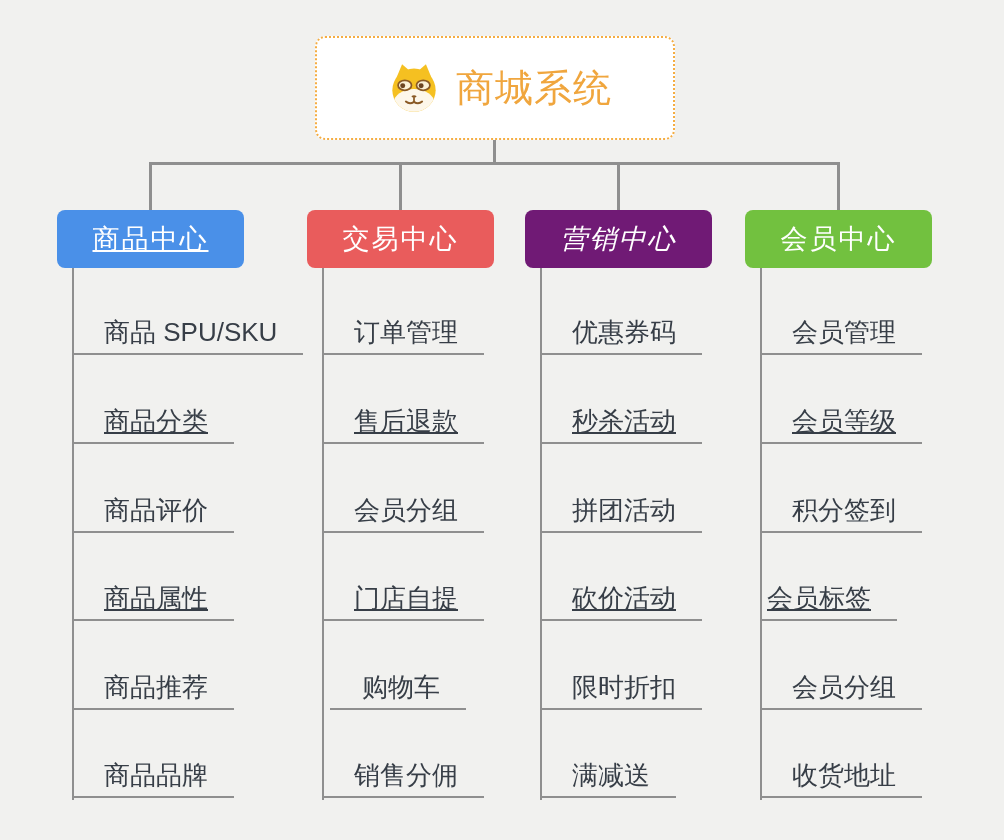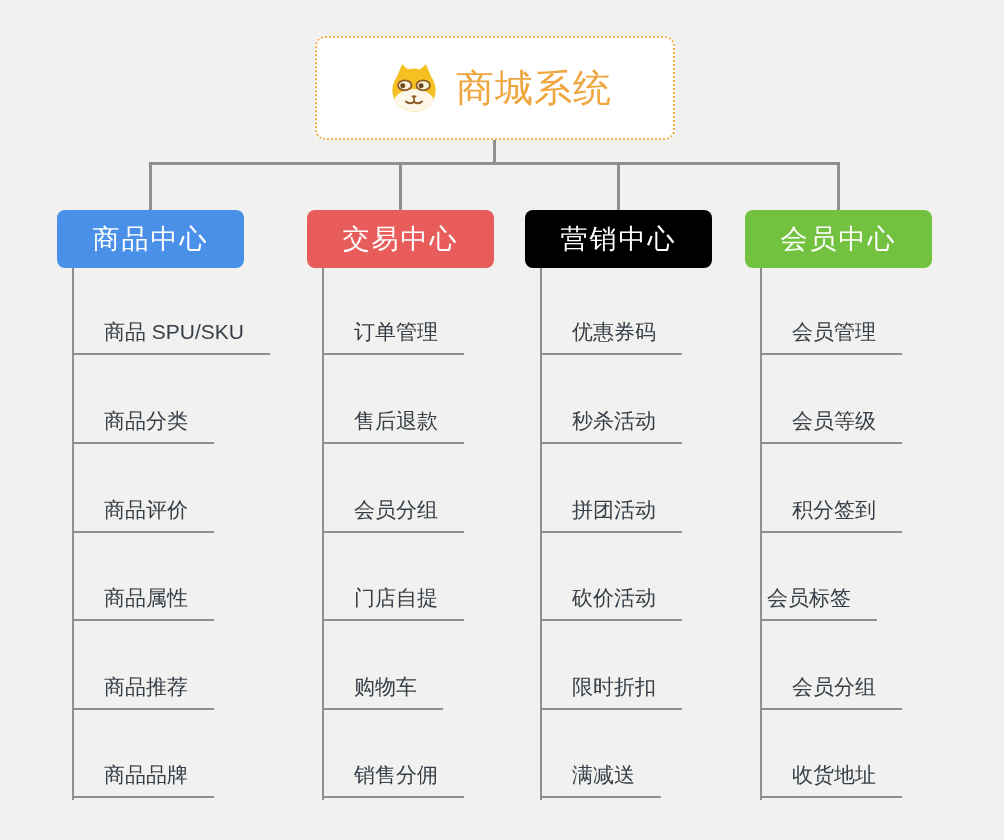--- a/index.html
+++ b/index.html
@@ -37,25 +37,25 @@
     border-radius: 8px; display: flex; align-items: center; justify-content: center;
     color: #ffffff; font-size: 27px; letter-spacing: 2px; white-space: nowrap;
     cursor: pointer;
   }
   .trunk { position: absolute; left: var(--trunk); top: 268px; width: 2px; height: 532px; }
 
   .item {
     position: absolute; left: var(--trunk);
     padding: 0 26px 8px 32px;
     border-bottom: 2px solid #8F8F8F;
-    font-size: 21px; color: #373E47; line-height: 26px; white-space: nowrap;
+    font-size: 26px; color: #373E47; line-height: 26px; white-space: nowrap;
     cursor: pointer;
   }
-  .item.r0 { top: 319px; } .item.r1 { top: 408px; } .item.r2 { top: 497px; }
-  .item.r3 { top: 585px; } .item.r4 { top: 674px; } .item.r5 { top: 762px; }
+  .item.r0 { top: 319px; } .item.r1 { top: 408px; text-decoration: underline; } .item.r2 { top: 497px; }
+  .item.r3 { top: 585px; text-decoration: underline; } .item.r4 { top: 674px; } .item.r5 { top: 762px; }
 </style>
 </head>
 <body>
 
 <div class="canvas" style="background: rgb(241, 241, 239);">
 
   <div class="root-node" style="border-color: rgb(245, 173, 66); padding-left: 10px;">
     <svg class="root-icon" viewBox="0 0 48 48" aria-hidden="true">
       <polygon points="8,14 13,2 21,9" fill="#F5C021"></polygon>
       <polygon points="40,14 35,2 27,9" fill="#F5C021"></polygon>
@@ -76,43 +76,43 @@
   </div>
 
   <div class="line root-stem" style="background: rgb(143, 143, 143);"></div>
   <div class="line hbar" style="background: rgb(143, 143, 143);"></div>
   <div class="line drop d0" style="background: rgb(143, 143, 143);"></div>
   <div class="line drop d1" style="background: rgb(143, 143, 143);"></div>
   <div class="line drop d2" style="background: rgb(143, 143, 143);"></div>
   <div class="line drop d3" style="background: rgb(143, 143, 143);"></div>
 
   <div class="branch c0">
-    <div class="branch-box" style="background: rgb(74, 144, 232);">商品中心</div>
+    <div class="branch-box" style="background: rgb(74, 144, 232); text-decoration: underline;">商品中心</div>
     <div class="line trunk" style="background: rgb(143, 143, 143);"></div>
     <div class="item r0" style="border-bottom-color: rgb(143, 143, 143);">商品 SPU/SKU</div>
     <div class="item r1" style="border-bottom-color: rgb(143, 143, 143);">商品分类</div>
     <div class="item r2" style="border-bottom-color: rgb(143, 143, 143);">商品评价</div>
     <div class="item r3" style="border-bottom-color: rgb(143, 143, 143);">商品属性</div>
     <div class="item r4" style="border-bottom-color: rgb(143, 143, 143);">商品推荐</div>
     <div class="item r5" style="border-bottom-color: rgb(143, 143, 143);">商品品牌</div>
   </div>
 
   <div class="branch c1">
     <div class="branch-box" style="background: rgb(233, 92, 92);">交易中心</div>
     <div class="line trunk" style="background: rgb(143, 143, 143);"></div>
     <div class="item r0" style="border-bottom-color: rgb(143, 143, 143);">订单管理</div>
     <div class="item r1" style="border-bottom-color: rgb(143, 143, 143);">售后退款</div>
     <div class="item r2" style="border-bottom-color: rgb(143, 143, 143);">会员分组</div>
     <div class="item r3" style="border-bottom-color: rgb(143, 143, 143);">门店自提</div>
-    <div class="item r4" style="border-bottom-color: rgb(143, 143, 143);">购物车</div>
+    <div class="item r4" style="border-bottom-color: rgb(143, 143, 143); margin-left: 8px;">购物车</div>
     <div class="item r5" style="border-bottom-color: rgb(143, 143, 143);">销售分佣</div>
   </div>
 
   <div class="branch c2">
-    <div class="branch-box" style="background: #000000;">营销中心</div>
+    <div class="branch-box" style="background: #701a75; font-style: italic;">营销中心</div>
     <div class="line trunk" style="background: rgb(143, 143, 143);"></div>
     <div class="item r0" style="border-bottom-color: rgb(143, 143, 143);">优惠券码</div>
     <div class="item r1" style="border-bottom-color: rgb(143, 143, 143);">秒杀活动</div>
     <div class="item r2" style="border-bottom-color: rgb(143, 143, 143);">拼团活动</div>
     <div class="item r3" style="border-bottom-color: rgb(143, 143, 143);">砍价活动</div>
     <div class="item r4" style="border-bottom-color: rgb(143, 143, 143);">限时折扣</div>
     <div class="item r5" style="border-bottom-color: rgb(143, 143, 143); text-align: right;">满减送</div>
   </div>
 
   <div class="branch c3">

